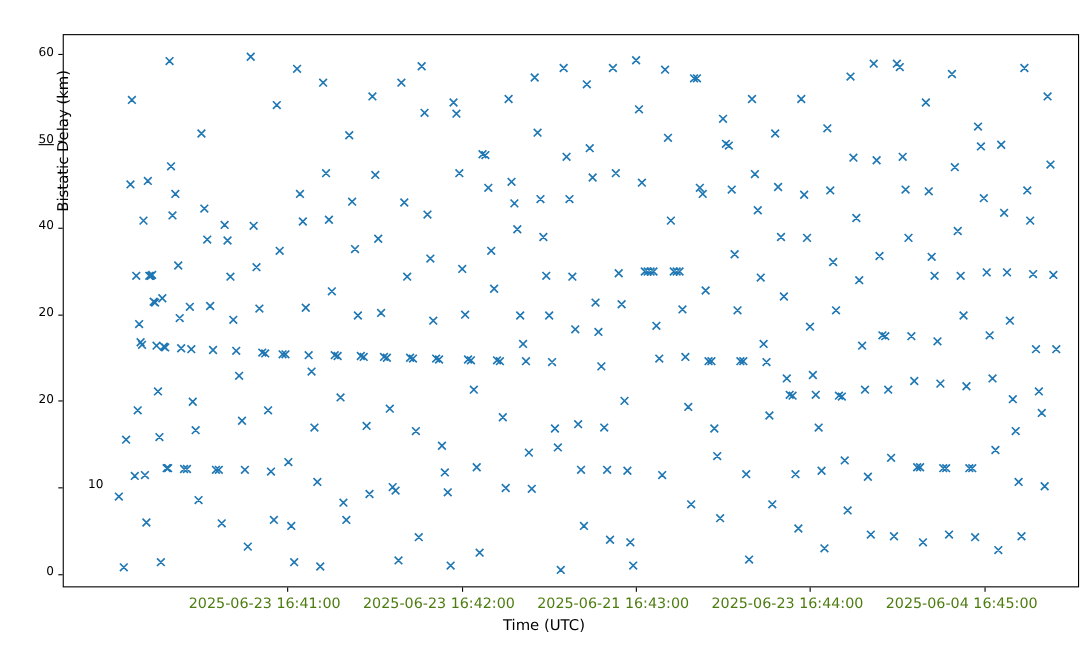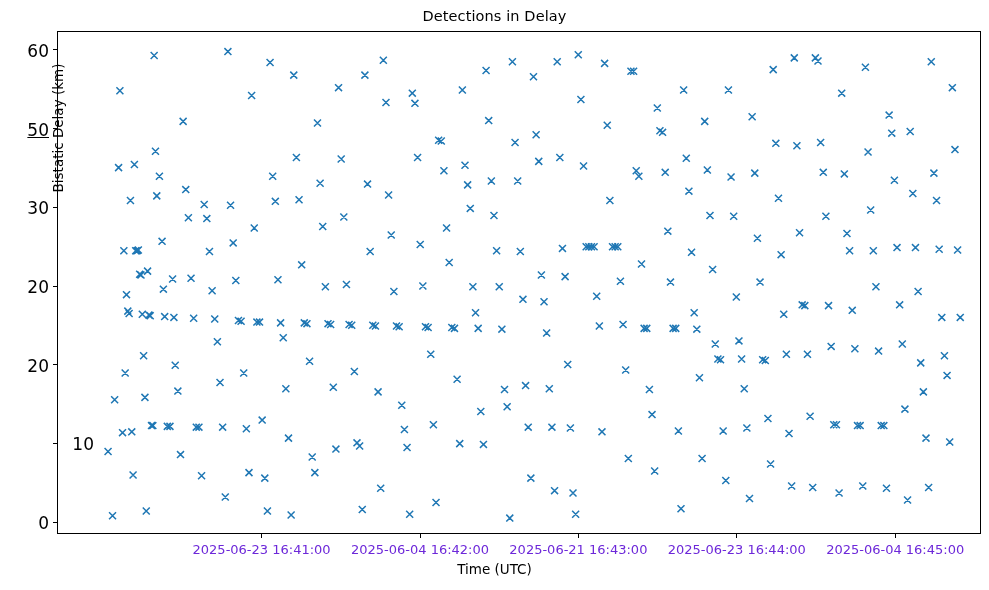--- a/index.html
+++ b/index.html
@@ -40,30 +40,30 @@
     position: absolute;
     left: 0;
     top: 0;
     width: 100%;
     height: 100%;
     display: block;
   }
   .ytick-label {
     position: absolute;
     right: 994px;  
-    font-size: 17px;
+    font-size: 11px;
     color: #000000;
     text-align: right;
     white-space: nowrap;
   }
   .xtick-label {
     position: absolute;
     font-size: 13px;
-    color: #6d28d9;
-    text-align: center;
+    color: #4d7c0f;
+    text-align: left;
     white-space: nowrap;
   }
   .tickmark-y {
     position: absolute;
     width: 4px;
     height: 1.1px;
     background: #000000;
   }
   .tickmark-x {
     position: absolute;
@@ -91,49 +91,48 @@
     text-align: center;
     font-size: 13.5px;
     color: #000000;
   }
 </style>
 </head>
 <body>
 
 <div id="figure">
 
-  <div id="chart-title">Detections in Delay</div>
 
   <div id="axes">
     <svg id="plot-canvas" viewBox="0 0 924 503" preserveAspectRatio="none">
         <g stroke="#1f77b4" stroke-width="1.5" stroke-linecap="butt" fill="none">
           <path d="M46.66,417.63458528951486L53.66,424.63458528951486M46.66,424.63458528951486L53.66,417.63458528951486M51.148,482.18231611893583L58.148,489.18231611893583M51.148,489.18231611893583L58.148,482.18231611893583M53.26,365.68153364632235L60.26,372.68153364632235M53.26,372.68153364632235L60.26,365.68153364632235M57.22,132.6799687010954L64.22,139.6799687010954M57.22,139.6799687010954L64.22,132.6799687010954M58.54,55.537558685446015L65.53999999999999,62.537558685446015M58.54,62.537558685446015L65.53999999999999,55.537558685446015M61.18000000000001,398.74256651017214L68.18,405.74256651017214M61.18000000000001,405.74256651017214L68.18,398.74256651017214M62.5,216.11971830985914L69.5,223.11971830985914M62.5,223.11971830985914L69.5,216.11971830985914M63.81999999999999,338.9178403755868L70.82,345.9178403755868M63.81999999999999,345.9178403755868L70.82,338.9178403755868M65.14,260.20109546165884L72.14,267.20109546165884M65.14,267.20109546165884L72.14,260.20109546165884M66.46000000000001,276.7316118935837L73.46000000000001,283.7316118935837M66.46000000000001,283.7316118935837L73.46000000000001,276.7316118935837M67.78,279.09311424100156L74.78,286.09311424100156M67.78,286.09311424100156L74.78,279.09311424100156M69.1,165.74100156494524L76.1,172.74100156494524M69.1,172.74100156494524L76.1,165.74100156494524M70.42,397.95539906103284L77.42,404.95539906103284M70.42,404.95539906103284L77.42,397.95539906103284M71.74000000000001,441.2496087636933L78.74000000000001,448.2496087636933M71.74000000000001,448.2496087636933L78.74000000000001,441.2496087636933M73.05999999999999,129.5312989045383L80.05999999999999,136.5312989045383M73.05999999999999,136.5312989045383L80.05999999999999,129.5312989045383M74.38,216.11971830985914L81.38,223.11971830985914M74.38,223.11971830985914L81.38,216.11971830985914M75.7,216.11971830985914L82.7,223.11971830985914M75.7,223.11971830985914L82.7,216.11971830985914M77.02000000000001,215.33255086071983L84.02000000000001,222.33255086071983M77.02000000000001,222.33255086071983L84.02000000000001,215.33255086071983M78.33999999999999,239.73474178403757L85.33999999999999,246.73474178403757M78.33999999999999,246.73474178403757L85.33999999999999,239.73474178403757M79.66,240.52190923317687L86.66,247.52190923317687M79.66,247.52190923317687L86.66,240.52190923317687M80.98,279.88028169014086L87.98,286.88028169014086M80.98,286.88028169014086L87.98,279.88028169014086M82.3,321.6001564945227L89.3,328.6001564945227M82.3,328.6001564945227L89.3,321.6001564945227M83.62,363.3200312989045L90.62,370.3200312989045M83.62,370.3200312989045L90.62,363.3200312989045M84.94,477.4593114241002L91.94,484.4593114241002M84.94,484.4593114241002L91.94,477.4593114241002M86.26,236.58607198748047L93.26,243.58607198748047M86.26,243.58607198748047L93.26,236.58607198748047M87.58,280.6674491392801L94.58,287.6674491392801M87.58,287.6674491392801L94.58,280.6674491392801M88.9,281.4546165884194L95.9,288.4546165884194M88.9,288.4546165884194L95.9,281.4546165884194M90.22,391.65805946791863L97.22,398.65805946791863M90.22,398.65805946791863L97.22,391.65805946791863M91.53999999999999,391.65805946791863L98.53999999999999,398.65805946791863M91.53999999999999,398.65805946791863L98.53999999999999,391.65805946791863M92.86,20.11502347417843L99.86,27.11502347417843M92.86,27.11502347417843L99.86,20.11502347417843M94.18,116.14945226917058L101.18,123.14945226917058M94.18,123.14945226917058L101.18,116.14945226917058M95.5,161.01799687010953L102.5,168.01799687010953M95.5,168.01799687010953L102.5,161.01799687010953M98.14,141.3388106416275L105.14,148.3388106416275M98.14,148.3388106416275L105.14,141.3388106416275M100.77999999999999,206.67370892018778L107.77999999999999,213.67370892018778M100.77999999999999,213.67370892018778L107.77999999999999,206.67370892018778M102.1,254.69092331768388L109.1,261.6909233176839M102.1,261.6909233176839L109.1,254.69092331768388M103.42,282.24178403755866L110.42,289.24178403755866M103.42,289.24178403755866L110.42,282.24178403755866M106.06,392.4452269170579L113.06,399.4452269170579M106.06,399.4452269170579L113.06,392.4452269170579M108.7,392.4452269170579L115.7,399.4452269170579M108.7,399.4452269170579L115.7,392.4452269170579M111.34,244.45774647887325L118.34,251.45774647887325M111.34,251.45774647887325L118.34,244.45774647887325M112.66000000000001,283.02895148669796L119.66000000000001,290.02895148669796M112.66000000000001,290.02895148669796L119.66000000000001,283.02895148669796M113.98,331.046165884194L120.98,338.046165884194M113.98,338.046165884194L120.98,331.046165884194M116.62,357.0226917057903L123.62,364.0226917057903M116.62,364.0226917057903L123.62,357.0226917057903M119.26,420.783255086072L126.26,427.783255086072M119.26,427.783255086072L126.26,420.783255086072M121.89999999999999,86.23708920187795L128.89999999999998,93.23708920187795M121.89999999999999,93.23708920187795L128.89999999999998,86.23708920187795M124.53999999999999,154.72065727699533L131.54,161.72065727699533M124.53999999999999,161.72065727699533L131.54,154.72065727699533M127.18,183.05868544600935L134.18,190.05868544600935M127.18,190.05868544600935L134.18,183.05868544600935M129.82000000000002,243.67057902973394L136.82000000000002,250.67057902973394M129.82000000000002,250.67057902973394L136.82000000000002,243.67057902973394M132.45999999999998,283.81611893583727L139.45999999999998,290.81611893583727M132.45999999999998,290.81611893583727L139.45999999999998,283.81611893583727M135.1,393.2323943661972L142.1,400.2323943661972M135.1,400.2323943661972L142.1,393.2323943661972M137.74,393.2323943661972L144.74,400.2323943661972M137.74,400.2323943661972L144.74,393.2323943661972M140.38,442.03677621283254L147.38,449.03677621283254M140.38,449.03677621283254L147.38,442.03677621283254M143.01999999999998,169.67683881064164L150.01999999999998,176.67683881064164M143.01999999999998,176.67683881064164L150.01999999999998,169.67683881064164M145.66,183.84585289514865L152.66,190.84585289514865M145.66,190.84585289514865L152.66,183.84585289514865M148.3,216.90688575899844L155.3,223.90688575899844M148.3,223.90688575899844L155.3,216.90688575899844M150.94,256.2652582159625L157.94,263.2652582159625M150.94,263.2652582159625L157.94,256.2652582159625M153.58,284.6032863849765L160.58,291.6032863849765M153.58,291.6032863849765L160.58,284.6032863849765M156.22,307.4311424100157L163.22,314.4311424100157M156.22,314.4311424100157L163.22,307.4311424100157M158.85999999999999,348.36384976525824L165.85999999999999,355.36384976525824M158.85999999999999,355.36384976525824L165.85999999999999,348.36384976525824M161.5,393.2323943661972L168.5,400.2323943661972M161.5,400.2323943661972L168.5,393.2323943661972M164.14000000000001,463.2902973395931L171.14000000000001,470.2902973395931M164.14000000000001,470.2902973395931L171.14000000000001,463.2902973395931M166.78,16.179186228482024L173.78,23.179186228482024M166.78,23.179186228482024L173.78,16.179186228482024M169.42,170.4640062597809L176.42,177.4640062597809M169.42,177.4640062597809L176.42,170.4640062597809M172.06,208.24804381846633L179.06,215.24804381846633M172.06,215.24804381846633L179.06,208.24804381846633M174.70000000000002,246.03208137715177L181.70000000000002,253.03208137715177M174.70000000000002,253.03208137715177L181.70000000000002,246.03208137715177M177.33999999999997,286.1776212832551L184.33999999999997,293.1776212832551M177.33999999999997,293.1776212832551L184.33999999999997,286.1776212832551M179.98,286.96478873239437L186.98,293.96478873239437M179.98,293.96478873239437L186.98,286.96478873239437M182.62,338.9178403755868L189.62,345.9178403755868M182.62,345.9178403755868L189.62,338.9178403755868M185.26000000000002,394.80672926447573L192.26000000000002,401.80672926447573M185.26000000000002,401.80672926447573L192.26000000000002,394.80672926447573M187.9,438.88810641627543L194.9,445.88810641627543M187.9,445.88810641627543L194.9,438.88810641627543M190.54,60.260563380281724L197.54,67.26056338028172M190.54,67.26056338028172L197.54,60.260563380281724M193.18,193.29186228482L200.18,200.29186228482M193.18,200.29186228482L200.18,193.29186228482M195.82,287.75195618153367L202.82,294.75195618153367M195.82,294.75195618153367L202.82,287.75195618153367M198.46,287.75195618153367L205.46,294.75195618153367M198.46,294.75195618153367L205.46,287.75195618153367M201.1,386.1478873239437L208.1,393.1478873239437M201.1,393.1478873239437L208.1,386.1478873239437M203.74,444.3982785602504L210.74,451.3982785602504M203.74,451.3982785602504L210.74,444.3982785602504M206.38,477.4593114241002L213.38,484.4593114241002M206.38,484.4593114241002L213.38,477.4593114241002M209.02,27.199530516431935L216.02,34.199530516431935M209.02,34.199530516431935L216.02,27.199530516431935M211.66,141.3388106416275L218.66,148.3388106416275M211.66,148.3388106416275L218.66,141.3388106416275M214.29999999999998,166.52816901408448L221.29999999999998,173.52816901408448M214.29999999999998,173.52816901408448L221.29999999999998,166.52816901408448M216.94,245.24491392801252L223.94,252.24491392801252M216.94,252.24491392801252L223.94,245.24491392801252M219.58,288.5391236306729L226.58,295.5391236306729M219.58,295.5391236306729L226.58,288.5391236306729M222.22,303.49530516431923L229.22,310.49530516431923M222.22,310.49530516431923L229.22,303.49530516431923M224.85999999999999,354.66118935837244L231.85999999999999,361.66118935837244M224.85999999999999,361.66118935837244L231.85999999999999,354.66118935837244M227.5,404.2527386541471L234.5,411.2527386541471M227.5,411.2527386541471L234.5,404.2527386541471M230.14,481.3951486697966L237.14,488.3951486697966M230.14,488.3951486697966L237.14,481.3951486697966M232.78,39.794209702660396L239.78,46.794209702660396M232.78,46.794209702660396L239.78,39.794209702660396M235.42,122.44679186228478L242.42,129.44679186228478M235.42,129.44679186228478L242.42,122.44679186228478M238.06000000000003,164.95383411580593L245.06000000000003,171.95383411580593M238.06000000000003,171.95383411580593L245.06000000000003,164.95383411580593M240.70000000000002,230.28873239436615L247.70000000000002,237.28873239436615M240.70000000000002,237.28873239436615L247.70000000000002,230.28873239436615M243.33999999999997,288.5391236306729L250.33999999999997,295.5391236306729M243.33999999999997,295.5391236306729L250.33999999999997,288.5391236306729M245.98000000000002,289.3262910798122L252.98000000000002,296.3262910798122M245.98000000000002,296.3262910798122L252.98000000000002,289.3262910798122M248.62,327.11032863849766L255.62,334.11032863849766M248.62,334.11032863849766L255.62,327.11032863849766M251.26,423.1447574334898L258.26,430.1447574334898M251.26,430.1447574334898L258.26,423.1447574334898M253.90000000000003,438.88810641627543L260.90000000000003,445.88810641627543M253.90000000000003,445.88810641627543L260.90000000000003,438.88810641627543M256.53999999999996,87.8114241001565L263.53999999999996,94.8114241001565M256.53999999999996,94.8114241001565L263.53999999999996,87.8114241001565M259.18,148.423317683881L266.18,155.423317683881M259.18,155.423317683881L266.18,148.423317683881M261.82,191.71752738654146L268.82,198.71752738654146M261.82,198.71752738654146L268.82,191.71752738654146M264.46,252.32942097026606L271.46,259.329420970266M264.46,259.329420970266L271.46,252.32942097026606M267.1,289.3262910798122L274.1,296.3262910798122M267.1,296.3262910798122L274.1,289.3262910798122M269.74,290.11345852895147L276.74,297.11345852895147M269.74,297.11345852895147L276.74,290.11345852895147M272.38000000000005,353.0868544600939L279.38000000000005,360.0868544600939M272.38000000000005,360.0868544600939L279.38000000000005,353.0868544600939M275.02,415.273082942097L282.02,422.273082942097M275.02,422.273082942097L282.02,415.273082942097M277.65999999999997,52.388888888888914L284.65999999999997,59.388888888888914M277.65999999999997,59.388888888888914L284.65999999999997,52.388888888888914M280.3,124.02112676056333L287.3,131.02112676056333M280.3,131.02112676056333L287.3,124.02112676056333M282.94,182.2715179968701L289.94,189.2715179968701M282.94,189.2715179968701L289.94,182.2715179968701M285.58,249.9679186228482L292.58,256.9679186228482M285.58,256.9679186228482L292.58,249.9679186228482M288.22,290.11345852895147L295.22,297.11345852895147M288.22,297.11345852895147L295.22,290.11345852895147M290.86,290.9006259780908L297.86,297.9006259780908M290.86,297.9006259780908L297.86,290.9006259780908M293.5,337.34350547730827L300.5,344.34350547730827M293.5,344.34350547730827L300.5,337.34350547730827M296.14,408.97574334898275L303.14,415.97574334898275M296.14,415.97574334898275L303.14,408.97574334898275M298.78,412.1244131455399L305.78,419.1244131455399M298.78,419.1244131455399L305.78,412.1244131455399M301.42,475.88497652582157L308.42,482.88497652582157M301.42,482.88497652582157L308.42,475.88497652582157M304.06,39.794209702660396L311.06,46.794209702660396M304.06,46.794209702660396L311.06,39.794209702660396M306.7,149.2104851330203L313.7,156.2104851330203M306.7,156.2104851330203L313.7,149.2104851330203M309.34000000000003,216.90688575899844L316.34000000000003,223.90688575899844M309.34000000000003,223.90688575899844L316.34000000000003,216.90688575899844M311.97999999999996,290.9006259780908L318.97999999999996,297.9006259780908M311.97999999999996,297.9006259780908L318.97999999999996,290.9006259780908M314.62,291.6877934272301L321.62,298.6877934272301M314.62,298.6877934272301L321.62,291.6877934272301M317.26,357.80985915492954L324.26,364.80985915492954M317.26,364.80985915492954L324.26,357.80985915492954M319.9,454.631455399061L326.9,461.631455399061M319.9,461.631455399061L326.9,454.631455399061M322.54,24.83802816901408L329.54,31.83802816901408M322.54,31.83802816901408L329.54,24.83802816901408M325.18,67.34507042253523L332.18,74.34507042253523M325.18,74.34507042253523L332.18,67.34507042253523M327.82000000000005,160.23082942097022L334.82000000000005,167.23082942097022M327.82000000000005,167.23082942097022L334.82000000000005,160.23082942097022M330.46,200.37636932707352L337.46,207.37636932707352M330.46,207.37636932707352L337.46,200.37636932707352M333.09999999999997,257.05242566510174L340.09999999999997,264.05242566510174M333.09999999999997,264.05242566510174L340.09999999999997,257.05242566510174M335.74,291.6877934272301L342.74,298.6877934272301M335.74,298.6877934272301L342.74,291.6877934272301M338.38,292.4749608763693L345.38,299.4749608763693M338.38,299.4749608763693L345.38,292.4749608763693M341.02,371.1917057902973L348.02,378.1917057902973M341.02,378.1917057902973L348.02,371.1917057902973M343.66,395.59389671361504L350.66,402.59389671361504M343.66,402.59389671361504L350.66,395.59389671361504M346.3,413.69874804381845L353.3,420.69874804381845M346.3,420.69874804381845L353.3,413.69874804381845M348.94,480.6079812206573L355.94,487.6079812206573M348.94,487.6079812206573L355.94,480.6079812206573M351.58,57.89906103286387L358.58,64.89906103286387M351.58,64.89906103286387L358.58,57.89906103286387M354.21999999999997,68.13223787167453L361.21999999999997,75.13223787167453M354.21999999999997,75.13223787167453L361.21999999999997,68.13223787167453M356.86,122.44679186228478L363.86,129.44679186228478M356.86,129.44679186228478L363.86,122.44679186228478M359.5,209.82237871674494L366.5,216.82237871674494M359.5,216.82237871674494L366.5,209.82237871674494M362.14000000000004,251.54225352112675L369.14000000000004,258.5422535211268M362.14000000000004,258.5422535211268L369.14000000000004,251.54225352112675M364.78000000000003,292.4749608763693L371.78000000000003,299.4749608763693M364.78000000000003,299.4749608763693L371.78000000000003,292.4749608763693M367.41999999999996,293.2621283255086L374.41999999999996,300.2621283255086M367.41999999999996,300.2621283255086L374.41999999999996,293.2621283255086M370.06,320.0258215962441L377.06,327.0258215962441M370.06,327.0258215962441L377.06,320.0258215962441M372.7,390.87089201877933L379.7,397.87089201877933M372.7,397.87089201877933L379.7,390.87089201877933M375.34,468.80046948356807L382.34,475.80046948356807M375.34,475.80046948356807L382.34,468.80046948356807M377.98,105.12910798122067L384.98,112.12910798122067M377.98,112.12910798122067L384.98,105.12910798122067M380.62,105.91627543035997L387.62,112.91627543035997M380.62,112.91627543035997L387.62,105.91627543035997M383.26000000000005,135.82863849765255L390.26000000000005,142.82863849765255M383.26000000000005,142.82863849765255L390.26000000000005,135.82863849765255M385.9,193.29186228482L392.9,200.29186228482M385.9,200.29186228482L392.9,193.29186228482M388.53999999999996,227.92723004694835L395.53999999999996,234.92723004694835M388.53999999999996,234.92723004694835L395.53999999999996,227.92723004694835M391.18,293.2621283255086L398.18,300.2621283255086M391.18,300.2621283255086L398.18,293.2621283255086M393.82,294.0492957746479L400.82,301.0492957746479M393.82,301.0492957746479L400.82,294.0492957746479M396.46000000000004,345.2151799687011L403.46000000000004,352.2151799687011M396.46000000000004,352.2151799687011L403.46000000000004,345.2151799687011M399.1,409.76291079812205L406.1,416.76291079812205M399.1,416.76291079812205L406.1,409.76291079812205M401.74,54.75039123630671L408.74,61.75039123630671M401.74,61.75039123630671L408.74,54.75039123630671M404.38,130.3184663536776L411.38,137.3184663536776M404.38,137.3184663536776L411.38,130.3184663536776M407.02,149.99765258215962L414.02,156.99765258215962M407.02,156.99765258215962L414.02,149.99765258215962M409.65999999999997,173.612676056338L416.65999999999997,180.612676056338M409.65999999999997,180.612676056338L416.65999999999997,173.612676056338M412.3,252.32942097026606L419.3,259.329420970266M412.3,259.329420970266L419.3,252.32942097026606M414.94,278.3059467918623L421.94,285.3059467918623M414.94,285.3059467918623L421.94,278.3059467918623M417.58000000000004,294.0492957746479L424.58000000000004,301.0492957746479M417.58000000000004,301.0492957746479L424.58000000000004,294.0492957746479M420.22,377.48904538341156L427.22,384.48904538341156M420.22,384.48904538341156L427.22,377.48904538341156M422.85999999999996,410.55007824726135L429.85999999999996,417.55007824726135M422.85999999999996,417.55007824726135L429.85999999999996,410.55007824726135M425.5,35.071205007824744L432.5,42.071205007824744M425.5,42.071205007824744L432.5,35.071205007824744M428.14,85.44992175273865L435.14,92.44992175273865M428.14,92.44992175273865L435.14,85.44992175273865M430.78,146.0618153364632L437.78,153.0618153364632M430.78,153.0618153364632L437.78,146.0618153364632M433.42,180.69718309859155L440.42,187.69718309859155M433.42,187.69718309859155L440.42,180.69718309859155M436.06,216.11971830985914L443.06,223.11971830985914M436.06,223.11971830985914L443.06,216.11971830985914M438.70000000000005,252.32942097026606L445.70000000000005,259.329420970266M438.70000000000005,259.329420970266L445.70000000000005,252.32942097026606M441.34,294.8364632237872L448.34,301.8364632237872M441.34,301.8364632237872L448.34,294.8364632237872M443.97999999999996,355.4483568075117L450.97999999999996,362.4483568075117M443.97999999999996,362.4483568075117L450.97999999999996,355.4483568075117M446.62,372.7660406885759L453.62,379.7660406885759M446.62,379.7660406885759L453.62,372.7660406885759M449.26,484.5438184663537L456.26,491.5438184663537M449.26,491.5438184663537L456.26,484.5438184663537M451.90000000000003,26.41236306729263L458.90000000000003,33.41236306729263M451.90000000000003,33.41236306729263L458.90000000000003,26.41236306729263M454.54,107.49061032863852L461.54,114.49061032863852M454.54,114.49061032863852L461.54,107.49061032863852M457.18,146.0618153364632L464.18,153.0618153364632M457.18,153.0618153364632L464.18,146.0618153364632M459.82,216.90688575899844L466.82,223.90688575899844M459.82,223.90688575899844L466.82,216.90688575899844M462.46000000000004,264.92410015649455L469.46000000000004,271.92410015649455M462.46000000000004,271.92410015649455L469.46000000000004,264.92410015649455M465.09999999999997,351.51251956181534L472.09999999999997,358.51251956181534M465.09999999999997,358.51251956181534L472.09999999999997,351.51251956181534M467.74,393.2323943661972L474.74,400.2323943661972M467.74,400.2323943661972L474.74,393.2323943661972M470.38000000000005,444.3982785602504L477.38000000000005,451.3982785602504M470.38000000000005,451.3982785602504L477.38000000000005,444.3982785602504M473.02,41.36854460093895L480.02,48.36854460093895M473.02,48.36854460093895L480.02,41.36854460093895M475.66,99.61893583724571L482.66,106.61893583724571M475.66,106.61893583724571L482.66,99.61893583724571M478.3,126.38262910798119L485.3,133.3826291079812M478.3,133.3826291079812L485.3,126.38262910798119M480.93999999999994,240.52190923317687L487.93999999999994,247.52190923317687M480.93999999999994,247.52190923317687L487.93999999999994,240.52190923317687M483.58,267.2856025039124L490.58,274.2856025039124M483.58,274.2856025039124L490.58,267.2856025039124M486.22,298.7723004694836L493.22,305.7723004694836M486.22,305.7723004694836L493.22,298.7723004694836M488.85999999999996,354.66118935837244L495.85999999999996,361.66118935837244M488.85999999999996,361.66118935837244L495.85999999999996,354.66118935837244M491.5,393.2323943661972L498.5,400.2323943661972M491.5,400.2323943661972L498.5,393.2323943661972M494.14000000000004,456.99295774647885L501.14000000000004,463.99295774647885M494.14000000000004,463.99295774647885L501.14000000000004,456.99295774647885M496.78000000000003,26.41236306729263L503.78000000000003,33.41236306729263M496.78000000000003,33.41236306729263L503.78000000000003,26.41236306729263M499.41999999999996,122.44679186228478L506.41999999999996,129.44679186228478M499.41999999999996,129.44679186228478L506.41999999999996,122.44679186228478M502.06,213.75821596244134L509.06,220.75821596244134M502.06,220.75821596244134L509.06,213.75821596244134M504.70000000000005,242.09624413145536L511.70000000000005,249.09624413145536M504.70000000000005,249.09624413145536L511.70000000000005,242.09624413145536M507.34,330.25899843505476L514.3399999999999,337.25899843505476M507.34,337.25899843505476L514.3399999999999,330.25899843505476M509.98,394.0195618153365L516.98,401.0195618153365M509.98,401.0195618153365L516.98,394.0195618153365M512.62,459.3544600938967L519.62,466.3544600938967M512.62,466.3544600938967L519.62,459.3544600938967M515.26,480.6079812206573L522.26,487.6079812206573M515.26,487.6079812206573L522.26,480.6079812206573M517.9,19.327856025039125L524.9,26.327856025039125M517.9,26.327856025039125L524.9,19.327856025039125M520.5400000000001,64.19640062597813L527.5400000000001,71.19640062597813M520.5400000000001,71.19640062597813L527.5400000000001,64.19640062597813M523.18,131.1056338028169L530.18,138.1056338028169M523.18,138.1056338028169L530.18,131.1056338028169M525.8199999999999,212.18388106416273L532.8199999999999,219.18388106416273M525.8199999999999,219.18388106416273L532.8199999999999,212.18388106416273M528.46,212.18388106416273L535.46,219.18388106416273M528.46,219.18388106416273L535.46,212.18388106416273M531.1,212.18388106416273L538.1,219.18388106416273M531.1,219.18388106416273L538.1,212.18388106416273M533.74,212.18388106416273L540.74,219.18388106416273M533.74,219.18388106416273L540.74,212.18388106416273M536.38,261.77543035993745L543.38,268.77543035993745M536.38,268.77543035993745L543.38,261.77543035993745M539.0200000000001,291.6877934272301L546.0200000000001,298.6877934272301M539.0200000000001,298.6877934272301L546.0200000000001,291.6877934272301M541.66,397.95539906103284L548.66,404.95539906103284M541.66,404.95539906103284L548.66,397.95539906103284M544.3,27.98669796557124L551.3,34.98669796557124M544.3,34.98669796557124L551.3,27.98669796557124M546.94,90.17292644757435L553.94,97.17292644757435M546.94,97.17292644757435L553.94,90.17292644757435M549.5799999999999,165.74100156494524L556.5799999999999,172.74100156494524M549.5799999999999,172.74100156494524L556.5799999999999,165.74100156494524M552.22,212.18388106416273L559.22,219.18388106416273M552.22,219.18388106416273L559.22,212.18388106416273M554.86,212.18388106416273L561.86,219.18388106416273M554.86,219.18388106416273L561.86,212.18388106416273M557.5,212.18388106416273L564.5,219.18388106416273M557.5,219.18388106416273L564.5,212.18388106416273M560.14,246.81924882629107L567.14,253.81924882629107M560.14,253.81924882629107L567.14,246.81924882629107M562.78,290.11345852895147L569.78,297.11345852895147M562.78,297.11345852895147L569.78,290.11345852895147M565.4200000000001,335.7691705790297L572.4200000000001,342.7691705790297M565.4200000000001,342.7691705790297L572.4200000000001,335.7691705790297M568.06,424.71909233176837L575.06,431.71909233176837M568.06,431.71909233176837L575.06,424.71909233176837M570.7,35.85837245696399L577.7,42.85837245696399M570.7,42.85837245696399L577.7,35.85837245696399M573.34,35.85837245696399L580.34,42.85837245696399M573.34,42.85837245696399L580.34,35.85837245696399M575.98,135.82863849765255L582.98,142.82863849765255M575.98,142.82863849765255L582.98,135.82863849765255M578.62,141.3388106416275L585.62,148.3388106416275M578.62,148.3388106416275L585.62,141.3388106416275M581.26,229.5015649452269L588.26,236.5015649452269M581.26,236.5015649452269L588.26,229.5015649452269M583.9,294.0492957746479L590.9,301.0492957746479M583.9,301.0492957746479L590.9,294.0492957746479M586.54,294.0492957746479L593.54,301.0492957746479M586.54,301.0492957746479L593.54,294.0492957746479M589.1800000000001,355.4483568075117L596.1800000000001,362.4483568075117M589.1800000000001,362.4483568075117L596.1800000000001,355.4483568075117M591.8199999999999,380.6377151799687L598.8199999999999,387.6377151799687M591.8199999999999,387.6377151799687L598.8199999999999,380.6377151799687M594.46,437.3137715179969L601.46,444.3137715179969M594.46,444.3137715179969L601.46,437.3137715179969M597.1,72.85524256651019L604.1,79.85524256651019M597.1,79.85524256651019L604.1,72.85524256651019M599.7399999999999,95.68309859154931L606.7399999999999,102.68309859154931M599.7399999999999,102.68309859154931L606.7399999999999,95.68309859154931M602.38,97.25743348982786L609.38,104.25743348982786M602.38,104.25743348982786L609.38,97.25743348982786M605.02,137.4029733959311L612.02,144.4029733959311M605.02,144.4029733959311L612.02,137.4029733959311M607.6600000000001,196.4405320813771L614.6600000000001,203.4405320813771M607.6600000000001,203.4405320813771L614.6600000000001,196.4405320813771M610.3,247.60641627543035L617.3,254.60641627543035M610.3,254.60641627543035L617.3,247.60641627543035M612.94,294.0492957746479L619.94,301.0492957746479M612.94,301.0492957746479L619.94,294.0492957746479M615.58,294.0492957746479L622.58,301.0492957746479M615.58,301.0492957746479L622.58,294.0492957746479M618.2199999999999,397.1682316118936L625.2199999999999,404.1682316118936M618.2199999999999,404.1682316118936L625.2199999999999,397.1682316118936M620.86,475.0978090766823L627.86,482.0978090766823M620.86,482.0978090766823L627.86,475.0978090766823M623.5,54.75039123630671L630.5,61.75039123630671M623.5,61.75039123630671L630.5,54.75039123630671M626.14,123.23395931142409L633.14,130.2339593114241M626.14,130.2339593114241L633.14,123.23395931142409M628.78,156.29499217527382L635.78,163.29499217527382M628.78,163.29499217527382L635.78,156.29499217527382M631.4200000000001,217.69405320813775L638.4200000000001,224.69405320813775M631.4200000000001,224.69405320813775L638.4200000000001,217.69405320813775M634.06,278.3059467918623L641.06,285.3059467918623M634.06,285.3059467918623L641.06,278.3059467918623M636.6999999999999,294.8364632237872L643.6999999999999,301.8364632237872M636.6999999999999,301.8364632237872L643.6999999999999,294.8364632237872M639.34,343.64084507042253L646.34,350.64084507042253M639.34,350.64084507042253L646.34,343.64084507042253M641.98,424.71909233176837L648.98,431.71909233176837M641.98,431.71909233176837L648.98,424.71909233176837M644.62,86.23708920187795L651.62,93.23708920187795M644.62,93.23708920187795L651.62,86.23708920187795M647.26,135.0414710485133L654.26,142.0414710485133M647.26,142.0414710485133L654.26,135.0414710485133M649.9000000000001,180.69718309859155L656.9000000000001,187.69718309859155M649.9000000000001,187.69718309859155L656.9000000000001,180.69718309859155M652.54,235.01173708920186L659.54,242.01173708920186M652.54,242.01173708920186L659.54,235.01173708920186M655.18,309.7926447574335L662.18,316.7926447574335M655.18,316.7926447574335L662.18,309.7926447574335M657.82,324.7488262910798L664.82,331.7488262910798M657.82,331.7488262910798L664.82,324.7488262910798M660.4599999999999,325.53599374021906L667.4599999999999,332.53599374021906M660.4599999999999,332.53599374021906L667.4599999999999,325.53599374021906M663.1,397.1682316118936L670.1,404.1682316118936M663.1,404.1682316118936L670.1,397.1682316118936M665.74,446.75978090766824L672.74,453.75978090766824M665.74,453.75978090766824L672.74,446.75978090766824M668.38,54.75039123630671L675.38,61.75039123630671M668.38,61.75039123630671L675.38,54.75039123630671M671.02,142.1259780907668L678.02,149.1259780907668M671.02,149.1259780907668L678.02,142.1259780907668M673.66,181.4843505477308L680.66,188.4843505477308M673.66,188.4843505477308L680.66,181.4843505477308M676.3000000000001,262.5625978090767L683.3000000000001,269.5625978090767M676.3000000000001,269.5625978090767L683.3000000000001,262.5625978090767M678.9399999999999,306.6439749608764L685.9399999999999,313.6439749608764M678.9399999999999,313.6439749608764L685.9399999999999,306.6439749608764M681.58,324.7488262910798L688.58,331.7488262910798M681.58,331.7488262910798L688.58,324.7488262910798M684.22,354.66118935837244L691.22,361.66118935837244M684.22,361.66118935837244L691.22,354.66118935837244M686.86,394.0195618153365L693.86,401.0195618153365M686.86,401.0195618153365L693.86,394.0195618153365M689.5,464.86463223787166L696.5,471.86463223787166M689.5,471.86463223787166L696.5,464.86463223787166M692.14,81.51408450704224L699.14,88.51408450704224M692.14,88.51408450704224L699.14,81.51408450704224M694.78,138.1901408450704L701.78,145.1901408450704M694.78,145.1901408450704L701.78,138.1901408450704M697.42,203.52503912363062L704.42,210.52503912363062M697.42,210.52503912363062L704.42,203.52503912363062M700.0600000000001,247.60641627543035L707.0600000000001,254.60641627543035M700.0600000000001,254.60641627543035L707.0600000000001,247.60641627543035M702.6999999999999,325.53599374021906L709.6999999999999,332.53599374021906M702.6999999999999,332.53599374021906L709.6999999999999,325.53599374021906M705.34,326.32316118935836L712.34,333.32316118935836M705.34,333.32316118935836L712.34,326.32316118935836M707.98,384.57355242566507L714.98,391.57355242566507M707.98,391.57355242566507L714.98,384.57355242566507M710.62,430.2292644757433L717.62,437.2292644757433M710.62,437.2292644757433L717.62,430.2292644757433M713.26,34.28403755868544L720.26,41.28403755868544M713.26,41.28403755868544L720.26,34.28403755868544M715.9,108.27777777777777L722.9,115.27777777777777M715.9,115.27777777777777L722.9,108.27777777777777M718.5400000000001,163.37949921752733L725.5400000000001,170.37949921752733M718.5400000000001,170.37949921752733L725.5400000000001,163.37949921752733M721.18,220.05555555555554L728.18,227.05555555555554M721.18,227.05555555555554L728.18,220.05555555555554M723.82,279.88028169014086L730.82,286.88028169014086M723.82,286.88028169014086L730.82,279.88028169014086M726.46,320.0258215962441L733.46,327.0258215962441M726.46,327.0258215962441L733.46,320.0258215962441M729.0999999999999,399.52973395931144L736.0999999999999,406.52973395931144M729.0999999999999,406.52973395931144L736.0999999999999,399.52973395931144M731.74,452.2699530516432L738.74,459.2699530516432M731.74,459.2699530516432L738.74,452.2699530516432M734.38,22.476525821596226L741.38,29.476525821596226M734.38,29.476525821596226L741.38,22.476525821596226M737.02,110.63928012519563L744.02,117.63928012519563M737.02,117.63928012519563L744.02,110.63928012519563M739.66,198.01486697965572L746.66,205.01486697965572M739.66,205.01486697965572L746.66,198.01486697965572M742.3000000000001,270.4342723004695L749.3000000000001,277.4342723004695M742.3000000000001,277.4342723004695L749.3000000000001,270.4342723004695M744.94,271.22143974960875L751.94,278.22143974960875M744.94,278.22143974960875L751.94,271.22143974960875M747.5799999999999,320.0258215962441L754.5799999999999,327.0258215962441M747.5799999999999,327.0258215962441L754.5799999999999,320.0258215962441M750.22,382.2120500782473L757.22,389.2120500782473M750.22,389.2120500782473L757.22,382.2120500782473M752.86,453.84428794992175L759.86,460.84428794992175M752.86,460.84428794992175L759.86,453.84428794992175M755.5,22.476525821596226L762.5,29.476525821596226M755.5,29.476525821596226L762.5,22.476525821596226M758.14,25.625195618153327L765.14,32.62519561815333M758.14,32.62519561815333L765.14,25.625195618153327M760.7800000000001,107.49061032863852L767.7800000000001,114.49061032863852M760.7800000000001,114.49061032863852L767.7800000000001,107.49061032863852M763.42,137.4029733959311L770.42,144.4029733959311M763.42,144.4029733959311L770.42,137.4029733959311M766.06,181.4843505477308L773.06,188.4843505477308M766.06,188.4843505477308L773.06,181.4843505477308M768.7,271.22143974960875L775.7,278.22143974960875M768.7,278.22143974960875L775.7,271.22143974960875M771.3399999999999,312.1541471048513L778.3399999999999,319.1541471048513M771.3399999999999,319.1541471048513L778.3399999999999,312.1541471048513M773.98,390.87089201877933L780.98,397.87089201877933M773.98,397.87089201877933L780.98,390.87089201877933M776.62,390.87089201877933L783.62,397.87089201877933M776.62,397.87089201877933L783.62,390.87089201877933M779.2600000000001,459.3544600938967L786.2600000000001,466.3544600938967M779.2600000000001,466.3544600938967L786.2600000000001,459.3544600938967M781.9,57.89906103286387L788.9,64.89906103286387M781.9,64.89906103286387L788.9,57.89906103286387M784.54,138.9773082942097L791.54,145.9773082942097M784.54,145.9773082942097L791.54,138.9773082942097M787.1800000000001,198.80203442879497L794.1800000000001,205.80203442879497M787.1800000000001,205.80203442879497L794.1800000000001,198.80203442879497M789.8199999999999,216.11971830985914L796.8199999999999,223.11971830985914M789.8199999999999,223.11971830985914L796.8199999999999,216.11971830985914M792.46,275.94444444444446L799.46,282.94444444444446M792.46,282.94444444444446L799.46,275.94444444444446M795.1,314.51564945226914L802.1,321.51564945226914M795.1,321.51564945226914L802.1,314.51564945226914M797.74,391.65805946791863L804.74,398.65805946791863M797.74,398.65805946791863L804.74,391.65805946791863M800.38,391.65805946791863L807.38,398.65805946791863M800.38,398.65805946791863L807.38,391.65805946791863M803.02,452.2699530516432L810.02,459.2699530516432M803.02,459.2699530516432L810.02,452.2699530516432M805.66,31.922535211267586L812.66,38.922535211267586M805.66,38.922535211267586L812.66,31.922535211267586M808.3,116.93661971830988L815.3,123.93661971830988M808.3,123.93661971830988L815.3,116.93661971830988M810.94,175.18701095461654L817.94,182.18701095461654M810.94,182.18701095461654L817.94,175.18701095461654M813.5799999999999,216.11971830985914L820.5799999999999,223.11971830985914M813.5799999999999,223.11971830985914L820.5799999999999,216.11971830985914M816.22,252.32942097026606L823.22,259.329420970266M816.22,259.329420970266L823.22,252.32942097026606M818.86,316.877151799687L825.86,323.877151799687M818.86,323.877151799687L825.86,316.877151799687M821.5,391.65805946791863L828.5,398.65805946791863M821.5,398.65805946791863L828.5,391.65805946791863M824.14,391.65805946791863L831.14,398.65805946791863M824.14,398.65805946791863L831.14,391.65805946791863M826.78,454.631455399061L833.78,461.631455399061M826.78,461.631455399061L833.78,454.631455399061M829.4200000000001,79.93974960876375L836.4200000000001,86.93974960876375M829.4200000000001,86.93974960876375L836.4200000000001,79.93974960876375M832.06,98.04460093896716L839.06,105.04460093896716M832.06,105.04460093896716L839.06,98.04460093896716M834.7,145.2746478873239L841.7,152.2746478873239M834.7,152.2746478873239L841.7,145.2746478873239M837.34,212.97104851330204L844.34,219.97104851330204M837.34,219.97104851330204L844.34,212.97104851330204M839.9799999999999,270.4342723004695L846.9799999999999,277.4342723004695M839.9799999999999,277.4342723004695L846.9799999999999,270.4342723004695M842.62,309.7926447574335L849.62,316.7926447574335M842.62,316.7926447574335L849.62,309.7926447574335M845.26,375.12754303599377L852.26,382.12754303599377M845.26,382.12754303599377L852.26,375.12754303599377M847.9,466.4389671361502L854.9,473.4389671361502M847.9,473.4389671361502L854.9,466.4389671361502M850.54,96.47026604068856L857.54,103.47026604068856M850.54,103.47026604068856L857.54,96.47026604068856M853.1800000000001,158.65649452269167L860.1800000000001,165.65649452269167M853.1800000000001,165.65649452269167L860.1800000000001,158.65649452269167M855.82,212.97104851330204L862.82,219.97104851330204M855.82,219.97104851330204L862.82,212.97104851330204M858.4599999999999,257.05242566510174L865.4599999999999,264.05242566510174M858.4599999999999,264.05242566510174L865.4599999999999,257.05242566510174M861.1,328.6846635367762L868.1,335.6846635367762M861.1,335.6846635367762L868.1,328.6846635367762M863.74,357.80985915492954L870.74,364.80985915492954M863.74,364.80985915492954L870.74,357.80985915492954M866.38,404.2527386541471L873.38,411.2527386541471M866.38,411.2527386541471L873.38,404.2527386541471M869.02,453.84428794992175L876.02,460.84428794992175M869.02,460.84428794992175L876.02,453.84428794992175M871.6600000000001,26.41236306729263L878.6600000000001,33.41236306729263M871.6600000000001,33.41236306729263L878.6600000000001,26.41236306729263M874.3,138.1901408450704L881.3,145.1901408450704M874.3,145.1901408450704L881.3,138.1901408450704M876.9399999999999,165.74100156494524L883.9399999999999,172.74100156494524M876.9399999999999,172.74100156494524L883.9399999999999,165.74100156494524M879.58,214.54538341158053L886.58,221.54538341158053M879.58,221.54538341158053L886.58,214.54538341158053M882.2199999999999,283.02895148669796L889.2199999999999,290.02895148669796M882.2199999999999,290.02895148669796L889.2199999999999,283.02895148669796M884.86,321.6001564945227L891.86,328.6001564945227M884.86,328.6001564945227L891.86,321.6001564945227M887.5,341.2793427230047L894.5,348.2793427230047M887.5,348.2793427230047L894.5,341.2793427230047M890.1400000000001,408.1885758998435L897.1400000000001,415.1885758998435M890.1400000000001,415.1885758998435L897.1400000000001,408.1885758998435M892.78,52.388888888888914L899.78,59.388888888888914M892.78,59.388888888888914L899.78,52.388888888888914M895.42,114.57511737089203L902.42,121.57511737089203M895.42,121.57511737089203L902.42,114.57511737089203M898.0600000000001,215.33255086071983L905.0600000000001,222.33255086071983M898.0600000000001,222.33255086071983L905.0600000000001,215.33255086071983M900.6999999999999,283.02895148669796L907.6999999999999,290.02895148669796M900.6999999999999,290.02895148669796L907.6999999999999,283.02895148669796"></path>
         </g>
       </svg>
   </div>
 
   <div id="tick-layer">
       <div class="tickmark-y" style="left: 53px; top: 521.692px;"></div>
       <div class="ytick-label" style="right: auto; left: 1px; width: 48px; top: 513.192px;">0</div>
       <div class="tickmark-y" style="left: 53px; top: 442.976px;"></div>
       <div class="ytick-label" style="right: auto; left: 1px; width: 48px; top: 434.476px; margin-left: 45px;">10</div>
       <div class="tickmark-y" style="left: 53px; top: 364.259px;"></div>
       <div class="ytick-label" style="right: auto; left: 1px; width: 48px; top: 355.759px;">20</div>
       <div class="tickmark-y" style="left: 53px; top: 285.542px;"></div>
       <div class="ytick-label" style="right: auto; left: 1px; width: 48px; top: 277.042px;">20</div>
       <div class="tickmark-y" style="left: 53px; top: 206.826px;"></div>
-      <div class="ytick-label" style="right: auto; left: 1px; width: 48px; top: 198.326px;">30</div>
+      <div class="ytick-label" style="right: auto; left: 1px; width: 48px; top: 198.326px;">40</div>
       <div class="tickmark-y" style="left: 53px; top: 128.109px;"></div>
       <div class="ytick-label" style="right: auto; left: 1px; width: 48px; top: 119.609px; text-decoration: underline;">50</div>
       <div class="tickmark-y" style="left: 53px; top: 49.392px;"></div>
       <div class="ytick-label" style="right: auto; left: 1px; width: 48px; top: 40.892px;">60</div>
       <div class="tickmark-x" style="left: 261.1px; top: 534px;"></div>
       <div class="xtick-label" style="left: 171.6px; width: 180px; top: 542px;">2025-06-23 16:41:00</div>
       <div class="tickmark-x" style="left: 419.5px; top: 534px;"></div>
-      <div class="xtick-label" style="left: 330px; width: 180px; top: 542px;">2025-06-04 16:42:00</div>
+      <div class="xtick-label" style="left: 330px; width: 180px; top: 542px;">2025-06-23 16:42:00</div>
       <div class="tickmark-x" style="left: 577.9px; top: 534px;"></div>
       <div class="xtick-label" style="left: 488.4px; width: 180px; top: 542px;">2025-06-21 16:43:00</div>
       <div class="tickmark-x" style="left: 736.3px; top: 534px;"></div>
       <div class="xtick-label" style="left: 646.8px; width: 180px; top: 542px;">2025-06-23 16:44:00</div>
       <div class="tickmark-x" style="left: 894.7px; top: 534px;"></div>
       <div class="xtick-label" style="left: 805.2px; width: 180px; top: 542px;">2025-06-04 16:45:00</div>
     </div>
 
   <div id="ylabel">Bistatic Delay (km)</div>
   <div id="xlabel">Time (UTC)</div>

